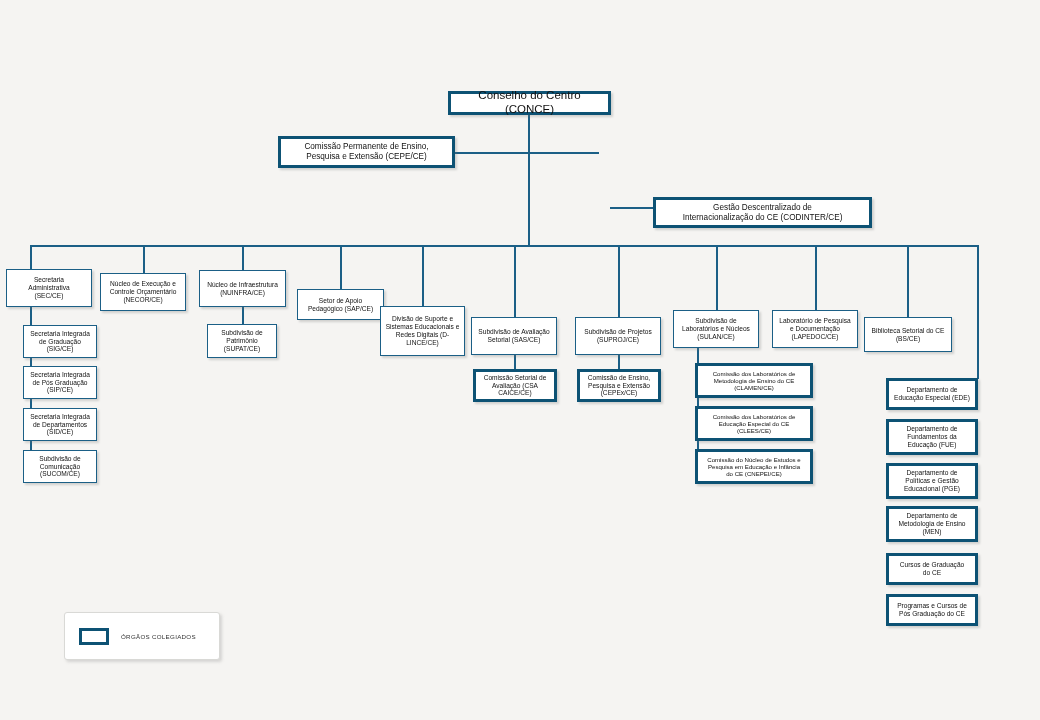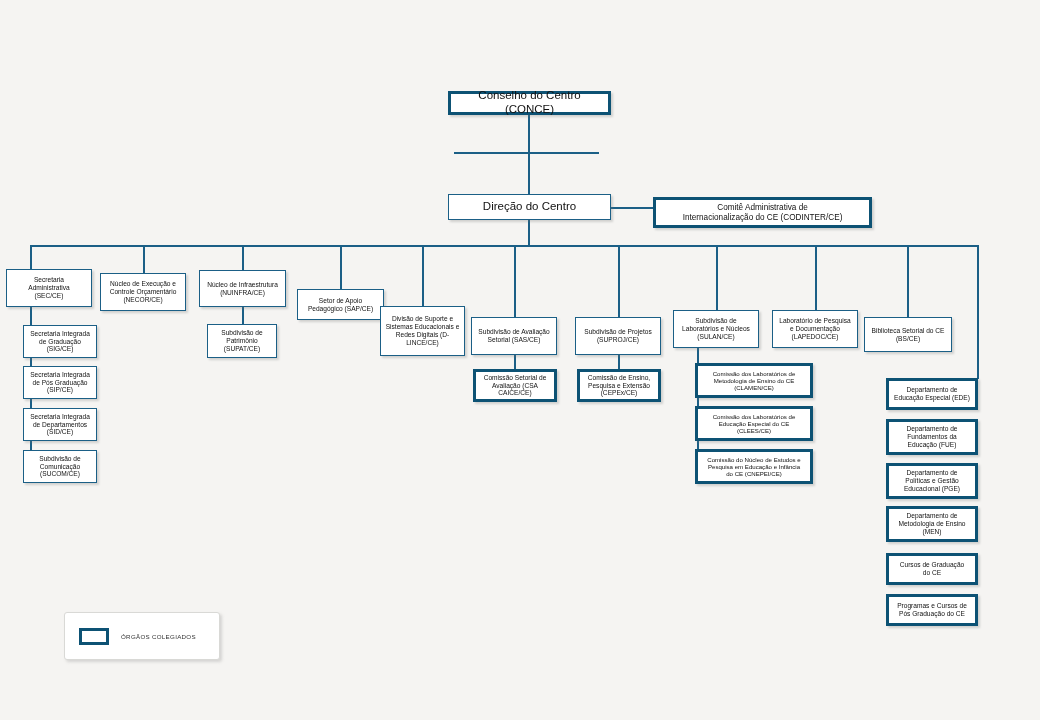--- a/index.html
+++ b/index.html
@@ -108,28 +108,29 @@
 
   <div class="ln v" style="left:697px;top:348px;height:120px;"></div>
   <div class="ln h" style="left:697px;top:380px;width:1px;"></div>
   <div class="ln h" style="left:697px;top:423px;width:1px;"></div>
   <div class="ln h" style="left:697px;top:467px;width:1px;"></div>
 
   <div class="box thick t-lg" style="left:448px;top:91px;width:163px;height:24px;">
     <span>Conselho do Centro (CONCE)</span>
   </div>
 
-
-
-  <div class="box t-lg" style="left:448px;top:194px;width:163px;height:26px;">
-    <span>Direção do Centro</span>
-  </div>
+  <div class="box thick t-md" style="left:278px;top:136px;width:177px;height:32px;">
+    <span>Comissão Permanente de Ensino,
+Pesquisa e Extensão (CEPE/CE)</span>
+  </div>
+
+
 
   <div class="box thick t-md" style="left:653px;top:197px;width:219px;height:31px;">
-    <span>Comitê Administrativa de
+    <span>Gestão Descentralizado de
 Internacionalização do CE (CODINTER/CE)</span>
   </div>
 
   <div class="box t-sm" style="left:6px;top:269px;width:86px;height:38px;">
     <span>Secretaria
 Administrativa
 (SEC/CE)</span>
   </div>
 
   <div class="box t-sm" style="left:100px;top:273px;width:86px;height:38px;">

